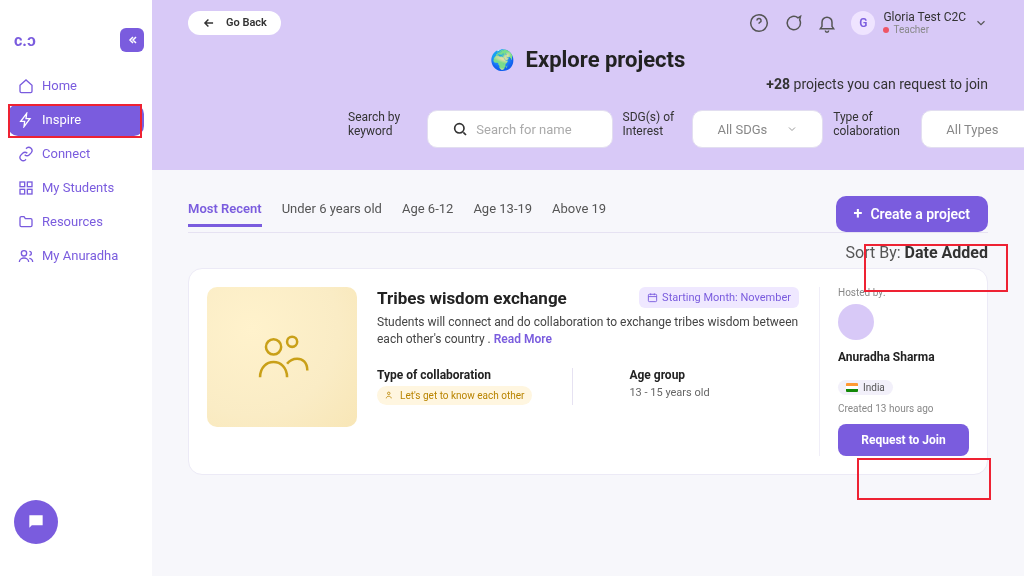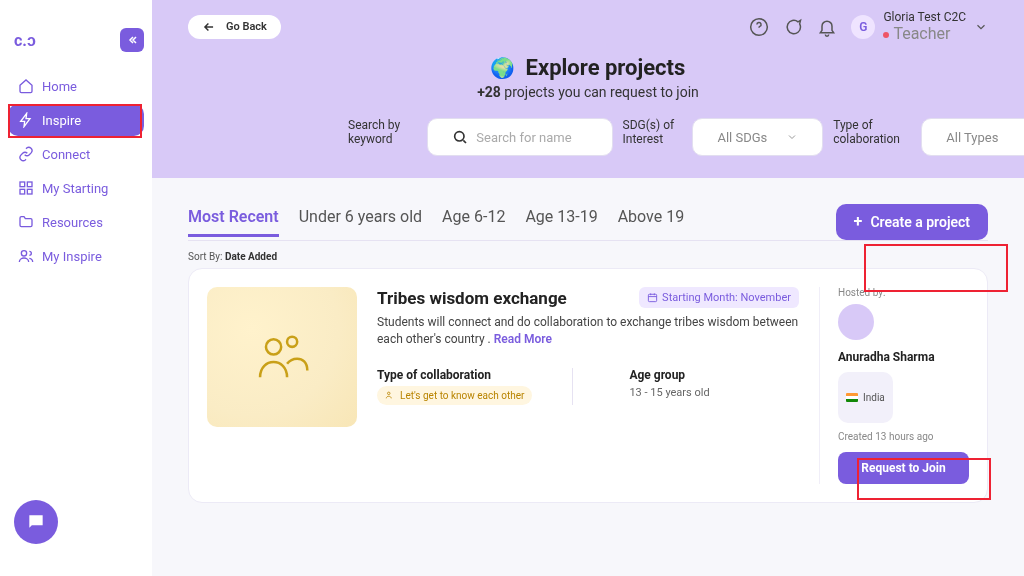--- a/index.html
+++ b/index.html
@@ -4,61 +4,61 @@
 <style>
   *{box-sizing:border-box;margin:0;padding:0;font-family:-apple-system,BlinkMacSystemFont,"Segoe UI",Roboto,Helvetica,Arial,sans-serif}
   body{background:#fff;color:#333;font-size:13px;width:1024px;height:576px;overflow:hidden;position:relative}
   .app{display:flex;height:100%}
 
   
   .sidebar{width:155px;background:#fff;padding:22px 8px;display:flex;flex-direction:column}
   .sb-top{display:flex;align-items:center;justify-content:space-between;margin:6px 0 18px 6px}
   .logo-glyph{font-weight:700;font-size:16px;color:#7a5cde}
   .sb-toggle{width:24px;height:24px;background:#7a5cde;color:#fff;border-radius:6px;display:flex;align-items:center;justify-content:center;font-size:11px}
-  .sb-item{display:flex;align-items:center;gap:8px;padding:8px 10px;border-radius:10px;color:#7a5cde;cursor:pointer;margin-bottom:2px}
+  .sb-item{display:flex;align-items:flex-start;gap:8px;padding:8px 10px;border-radius:10px;color:#7a5cde;cursor:pointer;margin-bottom:2px}
   .sb-item.active{background:#7a5cde;color:#fff}
   .sb-ico{width:16px;display:inline-flex}
   .sb-highlight{position:absolute;left:8px;top:104px;width:134px;height:34px;border:2px solid #e23;pointer-events:none}
 
   
   .main{flex:1;display:flex;flex-direction:column;background:#f7f7fb}
   .hero{background:#d8c9f7;padding:10px 36px 22px;position:relative}
   .topbar{display:flex;align-items:center;justify-content:space-between;margin-bottom:12px}
   .back-btn{background:#fff;border-radius:18px;padding:5px 14px;display:flex;align-items:center;gap:10px;font-weight:600;font-size:11px;color:#333;cursor:pointer}
   .top-right{display:flex;align-items:center;gap:14px}
   .top-ico{width:20px;height:20px;color:#555;display:inline-flex}
   .avatar-sm{width:24px;height:24px;border-radius:50%;background:#efe4ff;color:#7a5cde;display:flex;align-items:center;justify-content:center;font-weight:600;font-size:12px}
   .user-block{display:flex;align-items:center;gap:8px}
   .uname{font-size:12px;color:#333}
-  .urole{font-size:16px;color:#888}
+  .urole{font-size:10px;color:#888}
   .urole::before{content:"";display:inline-block;width:6px;height:6px;background:#e56;border-radius:50%;margin-right:4px;vertical-align:middle}
   .chev{color:#555}
 
   .hero-title{display:flex;align-items:center;justify-content:center;gap:10px;font-size:22px;font-weight:700;color:#222}
   .globe{font-size:20px}
-  .hero-sub{text-align:center;font-size:14px;color:#333;margin-top:4px}
+  .hero-sub{text-align:right;font-size:14px;color:#333;margin-top:4px}
   .hero-sub b{font-weight:700}
 
   .search-row{display:flex;gap:10px;margin-top:18px;max-width:640px;margin-left:auto;margin-right:auto;margin-left:160px}
   .field{display:flex;}
   .field-label{font-size:12px;color:#333}
   .inp{background:#fff;border:1px solid #e2def0;border-radius:10px;height:38px;display:flex;align-items:center;padding:0 24px;font-size:13px;color:#888;gap:8px}
   .kw{width:220px}
   .sel{width:160px;justify-content:space-between}
 
   
   .tabs-row{display:flex;align-items:center;justify-content:space-between;padding:26px 36px 0}
-  .tabs{display:flex;gap:20px;font-size:16px;color:#555}
+  .tabs{display:flex;gap:20px;font-size:13px;color:#555}
   .tab{padding-bottom:8px;cursor:pointer}
   .tab.active{color:#7a5cde;font-weight:600;border-bottom:3px solid #7a5cde}
   .create-btn{background:#7a5cde;color:#fff;border-radius:10px;padding:10px 18px;font-weight:600;font-size:14px;display:flex;align-items:center;gap:8px;cursor:pointer}
   .plus{font-size:16px;line-height:1}
   .tabline{height:1px;background:#e6e2f2;margin:0 36px 0}
 
-  .sortby{padding:10px 36px 6px;font-size:10px;color:#555}
+  .sortby{text-align:right;padding:10px 36px 6px;font-size:16px;color:#555}
   .sortby b{color:#333;font-weight:700}
 
   
   .card{margin:0 36px 10px;background:#fff;border:1px solid #eceaf6;border-radius:14px;padding:18px;display:flex;gap:20px}
   .thumb{width:150px;height:140px;background:radial-gradient(circle at 30% 30%,#fff2cc,#faecc5 60%,#f8e6b6);border-radius:10px;display:flex;align-items:center;justify-content:center}
   .people-ico{width:54px;height:52px;fill:none;stroke:#c9a018;stroke-width:3}
   .card-center{flex:1;display:flex;flex-direction:column}
   .card-head{display:flex;align-items:center;justify-content:space-between;gap:12px}
   .proj-title{font-size:17px;font-weight:700;color:#222}
   .badge{background:#efe8ff;color:#7a5cde;font-size:11px;padding:4px 8px;border-radius:6px;display:flex;align-items:center;gap:4px;white-space:nowrap}
@@ -68,21 +68,21 @@
   .meta{padding-right:40px}
   .meta.divider{border-left:1px solid #e6e2f2;padding-left:56px}
   .meta-h{font-size:12px;font-weight:700;color:#222;margin-bottom:4px}
   .meta-v{font-size:11px;color:#666}
   .collab-tag{font-size:10px;background:#fff6e0;color:#b98400;padding:4px 8px;border-radius:12px;display:inline-flex;align-items:center;gap:5px}
 
   .card-right{width:150px;border-left:1px solid #f0eef8;padding-left:18px;display:flex;flex-direction:column}
   .hosted{font-size:10px;color:#888;margin-bottom:6px}
   .host-av{width:36px;height:36px;border-radius:50%;background:#d8c9f7;margin-bottom:10px}
   .host-name{font-weight:700;font-size:12px;color:#222}
-  .flag-badge{display:inline-flex;align-items:center;gap:5px;background:#f2f0fa;padding:20px 8px;border-radius:10px;font-size:10px;color:#555;margin-top:8px;width:fit-content}
+  .flag-badge{display:inline-flex;align-items:center;gap:5px;background:#f2f0fa;padding:2px 8px;border-radius:10px;font-size:10px;color:#555;margin-top:16px;width:fit-content}
   .flag{width:12px;height:9px;background:linear-gradient(#ff9933 33%,#fff 33% 66%,#138808 66%);border-radius:1px}
   .posted{font-size:10px;color:#888;margin-top:8px}
   .join-btn{background:#7a5cde;color:#fff;border-radius:8px;padding:9px 0;text-align:center;font-weight:700;font-size:12px;margin-top:10px;cursor:pointer}
 
   
   .hl{position:absolute;border:2px solid #e23;pointer-events:none}
   .hl-create{right:16px;top:244px;width:144px;height:48px}
   .hl-join{right:33px;top:458px;width:134px;height:42px}
 
   
@@ -130,38 +130,38 @@
     </div>
     <div class="sb-item">
       <span class="sb-ico">
           <svg width="16" height="16" viewBox="0 0 24 24" fill="none" stroke="currentColor" stroke-width="2">
             <rect x="3" y="3" width="7" height="7"></rect>
             <rect x="14" y="3" width="7" height="7"></rect>
             <rect x="3" y="14" width="7" height="7"></rect>
             <rect x="14" y="14" width="7" height="7"></rect>
           </svg>
         </span>
-      <span>My Starting</span>
+      <span>My Students</span>
     </div>
     <div class="sb-item">
       <span class="sb-ico">
           <svg width="16" height="16" viewBox="0 0 24 24" fill="none" stroke="currentColor" stroke-width="2">
             <path d="M3 6a2 2 0 0 1 2-2h4l2 3h8a2 2 0 0 1 2 2v8a2 2 0 0 1-2 2H5a2 2 0 0 1-2-2z"></path>
           </svg>
         </span>
       <span>Resources</span>
     </div>
     <div class="sb-item">
       <span class="sb-ico">
           <svg width="16" height="16" viewBox="0 0 24 24" fill="none" stroke="currentColor" stroke-width="2">
             <circle cx="9" cy="8" r="4"></circle>
             <path d="M2 21c0-4 4-6 7-6s7 2 7 6M17 11a3 3 0 1 0 0-6M22 21c0-3-2-5-5-5.5"></path>
           </svg>
         </span>
-      <span>My Inspire</span>
+      <span>My Anuradha</span>
     </div>
   </div>
   <div class="sb-highlight"></div>
 
   <div class="main">
 
     <div class="hero">
       <div class="topbar">
         <div class="back-btn">
           <svg width="14" height="14" viewBox="0 0 24 24" fill="none" stroke="currentColor" stroke-width="2.5">

